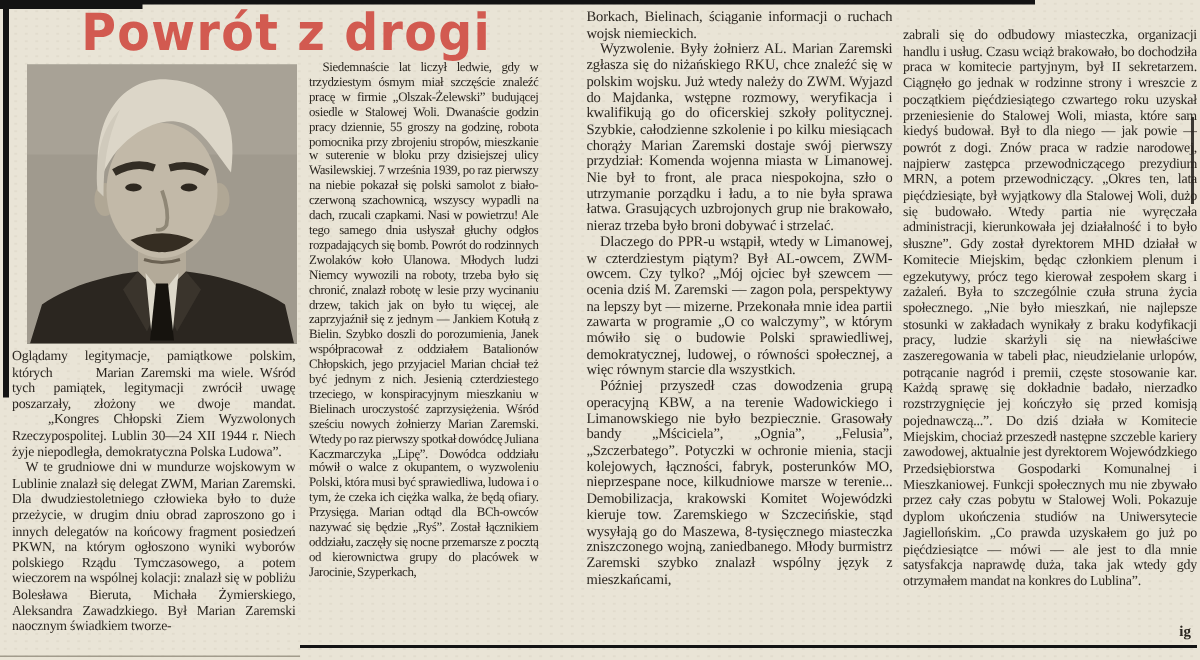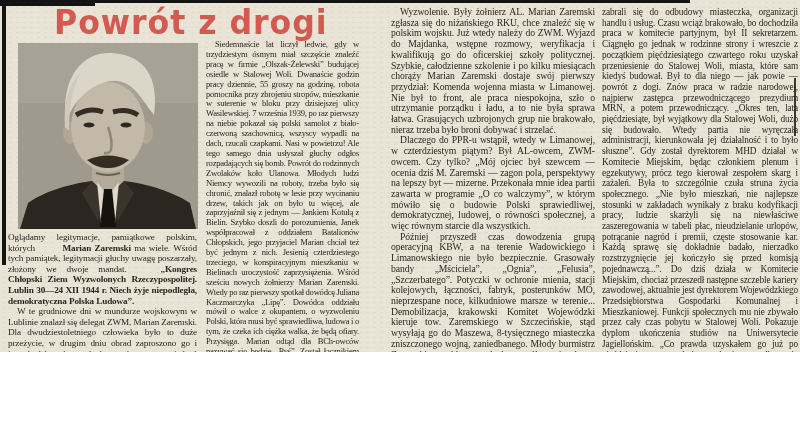--- a/index.html
+++ b/index.html
@@ -1,17 +1,17 @@
 <!DOCTYPE html>
 <html lang="pl"><head>
 <meta charset="utf-8">
 <style>
   html,body{margin:0;padding:0;}
   .page{
-    position:relative;width:800px;height:352px;overflow:hidden;
+    position:relative;width:800px;height:440px;overflow:hidden;
     background-color:#e9e4d6;
     background-image:radial-gradient(rgba(125,112,88,.07) 1px, transparent 1.3px);
     background-size:7px 5px;
     font-family:"Liberation Serif", serif;color:#2b2620;
   }
   .rule{position:absolute;background:#131313;}
   .rule-top-a{left:0;top:0;width:690px;height:3px;}
   .rule-top-b{left:0;top:0;width:95px;height:6px;}
   .rule-left{left:2px;top:0;width:4px;height:265px;}
   .rule-right{left:794px;top:78px;width:2px;height:58px;background:#3d3a34;}
@@ -24,31 +24,31 @@
     transform:scaleX(.93);transform-origin:left top;white-space:nowrap;
   }
   .photo{
     position:absolute;left:18px;top:43px;width:180px;height:186px;margin:0;
     box-shadow:inset 0 0 0 1px #6f6a5e;background:#a09a8e;
   }
   .photo svg{display:block;}
   .col{position:absolute;overflow:hidden;text-align:justify;}
   .para{margin:0;}
   .indent{text-indent:9px;}
-  .b{font-weight:bold;margin-left:24px;}
+  .b{font-weight:normal;margin-left:24px;}
   .col1{left:8px;top:232px;width:189px;height:202px;
         font-size:9.2px;line-height:10.6px;letter-spacing:-0.15px;}
   .col2{left:206px;top:40px;width:153px;height:394px;
         font-size:8.6px;line-height:9.9px;letter-spacing:-0.25px;word-spacing:-0.5px;}
   .col3{left:391px;top:7px;width:204px;height:427px;
         font-size:9.7px;line-height:10.7px;letter-spacing:-0.1px;}
-  .col4{left:602px;top:7px;width:196px;height:420px;
+  .col4{left:602px;top:19px;width:196px;height:420px;
         font-size:9.3px;line-height:10.7px;letter-spacing:-0.15px;word-spacing:-0.3px;}
   .byline{
-    position:absolute;left:730px;top:416px;width:64px;
+    position:absolute;left:730px;top:416px;width:64px;text-align:right;
     font-size:10px;font-weight:bold;color:#2b2620;
   }
 </style>
 </head>
 <body>
 
 <div class="page">
 
   <div class="rule rule-top-a"></div>
   <div class="rule rule-top-b"></div>
@@ -78,29 +78,30 @@
       <path d="M78,130 q12,4 24,0" stroke="#6b6253" stroke-width="2" fill="none"></path>
       <path d="M2,186 L10,160 C30,146 58,140 74,138 L90,154 L106,138 C124,140 150,146 172,160 L178,186 Z" fill="#2b2620"></path>
       <path d="M74,138 L90,154 L80,178 L64,150 Z" fill="#3a342c"></path>
       <path d="M106,138 L90,154 L100,178 L116,150 Z" fill="#3a342c"></path>
       <path d="M79,139 L90,153 L101,139 L97,180 L83,180 Z" fill="#ddd8ca"></path>
       <path d="M86,146 L94,146 L98,184 L82,184 Z" fill="#16130e"></path>
     </svg>
   </figure>
 
   <div class="col col1">
-    <p class="para"><span>Oglądamy legitymacje, pamiątkowe polskim, których </span><span class="b">Marian Zaremski</span><span> ma wiele. Wśród tych pamiątek, legitymacji głuchy uwagę poszarzały, złożony we dwoje mandat. </span><span class="b">„Kongres Chłopski Ziem Wyzwolonych Rzeczypospolitej. Lublin 30—24 XII 1944 r. Niech żyje niepodległa, demokratyczna Polska Ludowa”.</span></p>
+    <p class="para"><span>Oglądamy legitymacje, pamiątkowe polskim, których </span><span class="b">Marian Zaremski</span><span> ma wiele. Wśród tych pamiątek, legitymacji zwrócił uwagę poszarzały, złożony we dwoje mandat. </span><span class="b">„Kongres Chłopski Ziem Wyzwolonych Rzeczypospolitej. Lublin 30—24 XII 1944 r. Niech żyje niepodległa, demokratyczna Polska Ludowa”.</span></p>
     <p class="para indent">W te grudniowe dni w mundurze wojskowym w Lublinie znalazł się delegat ZWM, Marian Zaremski. Dla dwudziestoletniego człowieka było to duże przeżycie, w drugim dniu obrad zaproszono go i innych delegatów na końcowy fragment posiedzeń PKWN, na którym ogłoszono wyniki wyborów polskiego Rządu Tymczasowego, a potem wieczorem na wspólnej kolacji: znalazł się w pobliżu Bolesława Bieruta, Michała Żymierskiego, Aleksandra Zawadzkiego. Był Marian Zaremski naocznym świadkiem tworze-</p>
   </div>
 
   <div class="col col2">
     <p class="para indent">Siedemnaście lat liczył ledwie, gdy w trzydziestym ósmym miał szczęście znaleźć pracę w firmie „Olszak-Żelewski” budującej osiedle w Stalowej Woli. Dwanaście godzin pracy dziennie, 55 groszy na godzinę, robota pomocnika przy zbrojeniu stropów, mieszkanie w suterenie w bloku przy dzisiejszej ulicy Wasilewskiej. 7 września 1939, po raz pierwszy na niebie pokazał się polski samolot z biało-czerwoną szachownicą, wszyscy wypadli na dach, rzucali czapkami. Nasi w powietrzu! Ale tego samego dnia usłyszał głuchy odgłos rozpadających się bomb. Powrót do rodzinnych Zwolaków koło Ulanowa. Młodych ludzi Niemcy wywozili na roboty, trzeba było się chronić, znalazł robotę w lesie przy wycinaniu drzew, takich jak on było tu więcej, ale zaprzyjaźnił się z jednym — Jankiem Kotułą z Bielin. Szybko doszli do porozumienia, Janek współpracował z oddziałem Batalionów Chłopskich, jego przyjaciel Marian chciał też być jednym z nich. Jesienią czterdziestego trzeciego, w konspiracyjnym mieszkaniu w Bielinach uroczystość zaprzysiężenia. Wśród sześciu nowych żołnierzy Marian Zaremski. Wtedy po raz pierwszy spotkał dowódcę Juliana Kaczmarczyka „Lipę”. Dowódca oddziału mówił o walce z okupantem, o wyzwoleniu Polski, która musi być sprawiedliwa, ludowa i o tym, że czeka ich ciężka walka, że będą ofiary. Przysięga. Marian odtąd dla BCh-owców nazywać się będzie „Ryś”. Został łącznikiem oddziału, zaczęły się nocne przemarsze z pocztą od kierownictwa grupy do placówek w Jarocinie, Szyperkach,</p>
   </div>
 
   <div class="col col3">
+    <p class="para">Borkach, Bielinach, ściąganie informacji o ruchach wojsk niemieckich.</p>
     <p class="para indent">Wyzwolenie. Były żołnierz AL. Marian Zaremski zgłasza się do niżańskiego RKU, chce znaleźć się w polskim wojsku. Już wtedy należy do ZWM. Wyjazd do Majdanka, wstępne rozmowy, weryfikacja i kwalifikują go do oficerskiej szkoły politycznej. Szybkie, całodzienne szkolenie i po kilku miesiącach chorąży Marian Zaremski dostaje swój pierwszy przydział: Komenda wojenna miasta w Limanowej. Nie był to front, ale praca niespokojna, szło o utrzymanie porządku i ładu, a to nie była sprawa łatwa. Grasujących uzbrojonych grup nie brakowało, nieraz trzeba było broni dobywać i strzelać.</p>
     <p class="para indent">Dlaczego do PPR-u wstąpił, wtedy w Limanowej, w czterdziestym piątym? Był AL-owcem, ZWM-owcem. Czy tylko? „Mój ojciec był szewcem — ocenia dziś M. Zaremski — zagon pola, perspektywy na lepszy byt — mizerne. Przekonała mnie idea partii zawarta w programie „O co walczymy”, w którym mówiło się o budowie Polski sprawiedliwej, demokratycznej, ludowej, o równości społecznej, a więc równym starcie dla wszystkich.</p>
     <p class="para indent">Później przyszedł czas dowodzenia grupą operacyjną KBW, a na terenie Wadowickiego i Limanowskiego nie było bezpiecznie. Grasowały bandy „Mściciela”, „Ognia”, „Felusia”, „Szczerbatego”. Potyczki w ochronie mienia, stacji kolejowych, łączności, fabryk, posterunków MO, nieprzespane noce, kilkudniowe marsze w terenie... Demobilizacja, krakowski Komitet Wojewódzki kieruje tow. Zaremskiego w Szczecińskie, stąd wysyłają go do Maszewa, 8-tysięcznego miasteczka zniszczonego wojną, zaniedbanego. Młody burmistrz Zaremski szybko znalazł wspólny język z mieszkańcami,</p>
   </div>
 
   <div class="col col4">
     <p class="para">zabrali się do odbudowy miasteczka, organizacji handlu i usług. Czasu wciąż brakowało, bo dochodziła praca w komitecie partyjnym, był II sekretarzem. Ciągnęło go jednak w rodzinne strony i wreszcie z początkiem pięćdziesiątego czwartego roku uzyskał przeniesienie do Stalowej Woli, miasta, które sam kiedyś budował. Był to dla niego — jak powie — powrót z dogi. Znów praca w radzie narodowej, najpierw zastępca przewodniczącego prezydium MRN, a potem przewodniczący. „Okres ten, lata pięćdziesiąte, był wyjątkowy dla Stalowej Woli, dużo się budowało. Wtedy partia nie wyręczała administracji, kierunkowała jej działalność i to było słuszne”. Gdy został dyrektorem MHD działał w Komitecie Miejskim, będąc członkiem plenum i egzekutywy, prócz tego kierował zespołem skarg i zażaleń. Była to szczególnie czuła struna życia społecznego. „Nie było mieszkań, nie najlepsze stosunki w zakładach wynikały z braku kodyfikacji pracy, ludzie skarżyli się na niewłaściwe zaszeregowania w tabeli płac, nieudzielanie urlopów, potrącanie nagród i premii, częste stosowanie kar. Każdą sprawę się dokładnie badało, nierzadko rozstrzygnięcie jej kończyło się przed komisją pojednawczą...”. Do dziś działa w Komitecie Miejskim, chociaż przeszedł następne szczeble kariery zawodowej, aktualnie jest dyrektorem Wojewódzkiego Przedsiębiorstwa Gospodarki Komunalnej i Mieszkaniowej. Funkcji społecznych mu nie zbywało przez cały czas pobytu w Stalowej Woli. Pokazuje dyplom ukończenia studiów na Uniwersytecie Jagiellońskim. „Co prawda uzyskałem go już po pięćdziesiątce — mówi — ale jest to dla mnie satysfakcja naprawdę duża, taka jak wtedy gdy otrzymałem mandat na konkres do Lublina”.</p>
   </div>
 
   <div class="byline">ig</div>

